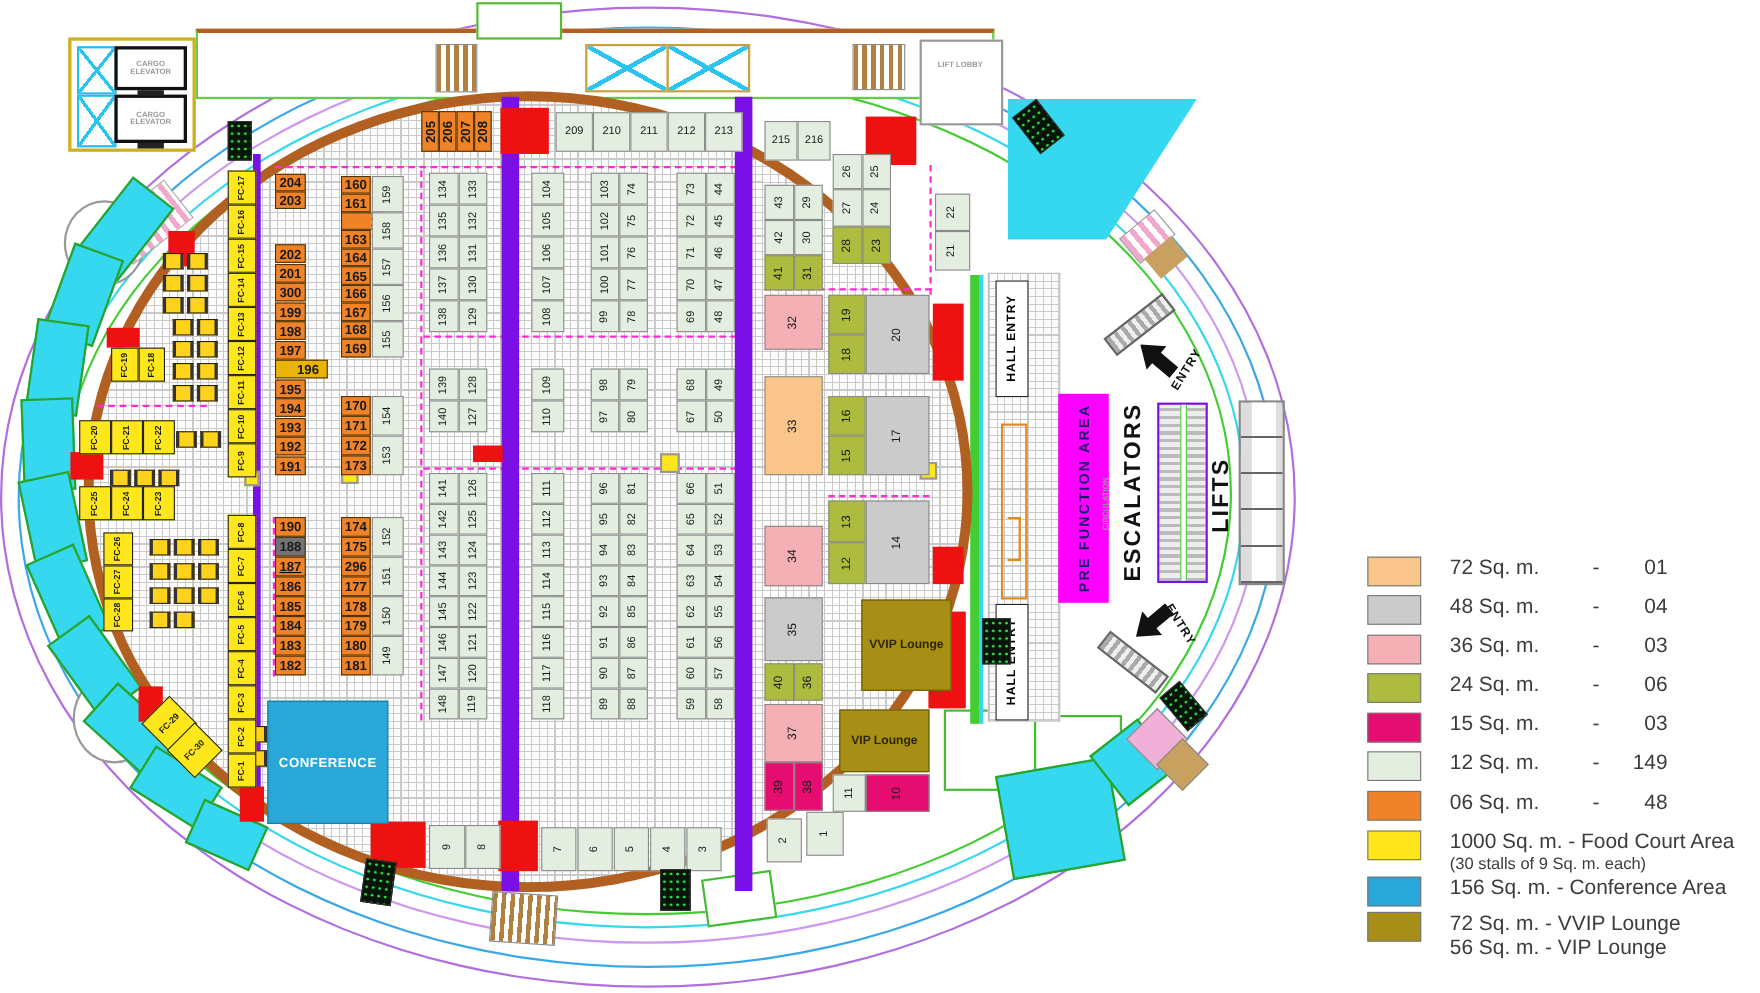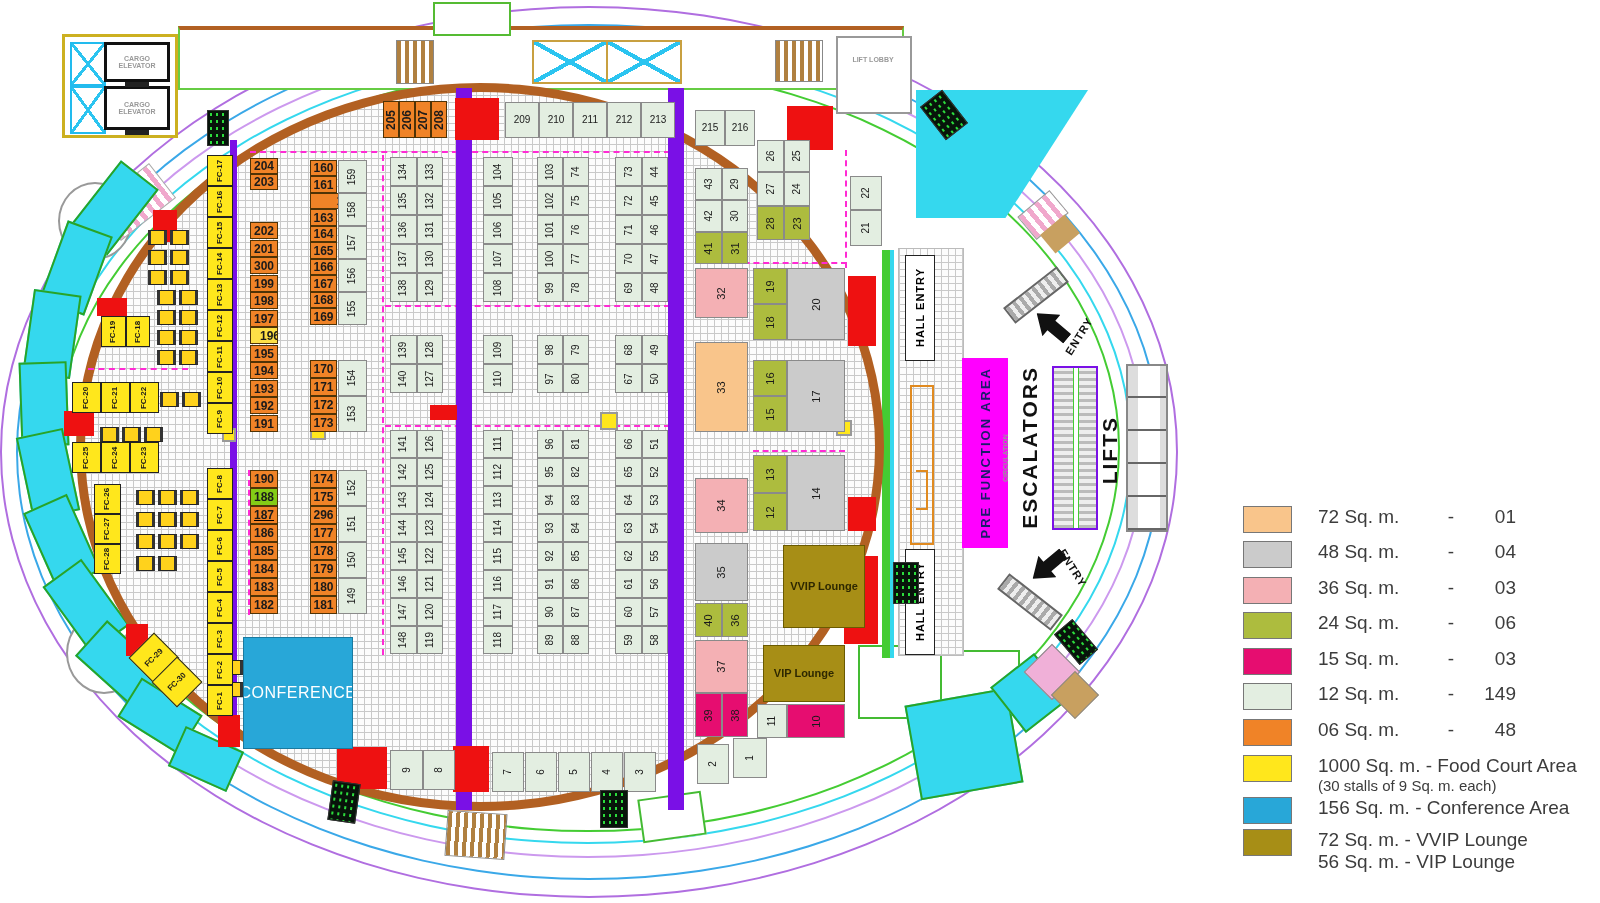--- a/index.html
+++ b/index.html
@@ -19,21 +19,21 @@
   .booth .lbl{font-size:10px;color:#1a1a1a;line-height:1;white-space:nowrap;}
   .v .lbl{transform:rotate(-90deg);}
   .dm{transform:rotate(45deg);}
   .dm .lbl{transform:rotate(-90deg);}
   .c-o6{border-color:#4f3306;}  .c-o6 .lbl{font-weight:bold;font-size:12px;}
   .c-f{border-color:#222;}      .c-f .lbl{font-size:8px;font-weight:bold;}
   .c-g12 .lbl{font-size:10px;}
   .c-m15 .lbl,.c-v24 .lbl,.c-p36 .lbl,.c-y48 .lbl,.c-h72 .lbl{font-size:11px;}
   .c-gold{border-color:#6a5a00;} .c-gold .lbl{color:#2e2800;font-weight:bold;font-size:11px;
       white-space:normal;text-align:center;width:100%;}
-  .c-conf{border-color:#1a7aa0;} .c-conf .lbl{color:#fff;font-weight:normal;font-size:16px;
+  .c-conf{border-color:#1a7aa0;} .c-conf .lbl{color:#fff;font-weight:bold;font-size:12px;
       letter-spacing:.5px;}
   
   .redb{position:absolute;background:#ee1111;z-index:6;}
   .aisle{position:absolute;background:#7a10e6;z-index:5;}
   .marker{position:absolute;background:#ffe71c;border:2px solid #999;z-index:6;}
   .table{position:absolute;width:13px;height:13px;background:#ffd21c;border:1px solid #222;
          border-left:3px solid #333;border-right:3px solid #333;z-index:6;}
   .cyanroom{position:absolute;background:#35d8ee;border:2px solid #28a428;z-index:2;}
   .signage{position:absolute;background:#07140a;border:1px solid #333;z-index:8;
       background-image:radial-gradient(#2cdc3c 1px,transparent 1.2px);background-size:6px 7px;}
@@ -380,42 +380,42 @@
     </div>
     <div class="booth c-o6" style="left: 250px; top: 275px; width: 28px; height: 17px; background: rgb(240, 131, 39);">
       <span class="lbl">199</span>
     </div>
     <div class="booth c-o6" style="left: 250px; top: 292px; width: 28px; height: 17px; background: rgb(240, 131, 39);">
       <span class="lbl">198</span>
     </div>
     <div class="booth c-o6" style="left: 250px; top: 310px; width: 28px; height: 17px; background: rgb(240, 131, 39);">
       <span class="lbl">197</span>
     </div>
-    <div class="booth c-o6" style="left: 250px; top: 327px; width: 28px; height: 17px; background: #fde047; padding-left: 12px;">
+    <div class="booth c-o6" style="left: 250px; top: 327px; width: 48px; height: 17px; background: #eab308; padding-left: 12px;">
       <span class="lbl">196</span>
     </div>
     <div class="booth c-o6" style="left: 250px; top: 345px; width: 28px; height: 17px; background: rgb(240, 131, 39);">
       <span class="lbl">195</span>
     </div>
     <div class="booth c-o6" style="left: 250px; top: 362px; width: 28px; height: 17px; background: rgb(240, 131, 39);">
       <span class="lbl">194</span>
     </div>
     <div class="booth c-o6" style="left: 250px; top: 380px; width: 28px; height: 17px; background: rgb(240, 131, 39);">
       <span class="lbl">193</span>
     </div>
     <div class="booth c-o6" style="left: 250px; top: 397px; width: 28px; height: 17px; background: rgb(240, 131, 39);">
       <span class="lbl">192</span>
     </div>
     <div class="booth c-o6" style="left: 250px; top: 415px; width: 28px; height: 17px; background: rgb(240, 131, 39);">
       <span class="lbl">191</span>
     </div>
     <div class="booth c-o6" style="left: 250px; top: 470px; width: 28px; height: 18px; background: rgb(240, 131, 39);">
       <span class="lbl">190</span>
     </div>
-    <div class="booth c-o6" style="left: 250px; top: 488px; width: 28px; height: 18px; background: #84cc16;">
+    <div class="booth c-o6" style="left: 250px; top: 488px; width: 28px; height: 18px; background: #737373;">
       <span class="lbl">188</span>
     </div>
     <div class="booth c-o6" style="left: 250px; top: 506px; width: 28px; height: 18px; background: rgb(240, 131, 39); text-decoration: underline;">
       <span class="lbl">187</span>
     </div>
     <div class="booth c-o6" style="left: 250px; top: 524px; width: 28px; height: 18px; background: rgb(240, 131, 39);">
       <span class="lbl">186</span>
     </div>
     <div class="booth c-o6" style="left: 250px; top: 542px; width: 28px; height: 18px; background: rgb(240, 131, 39);">
       <span class="lbl">185</span>

